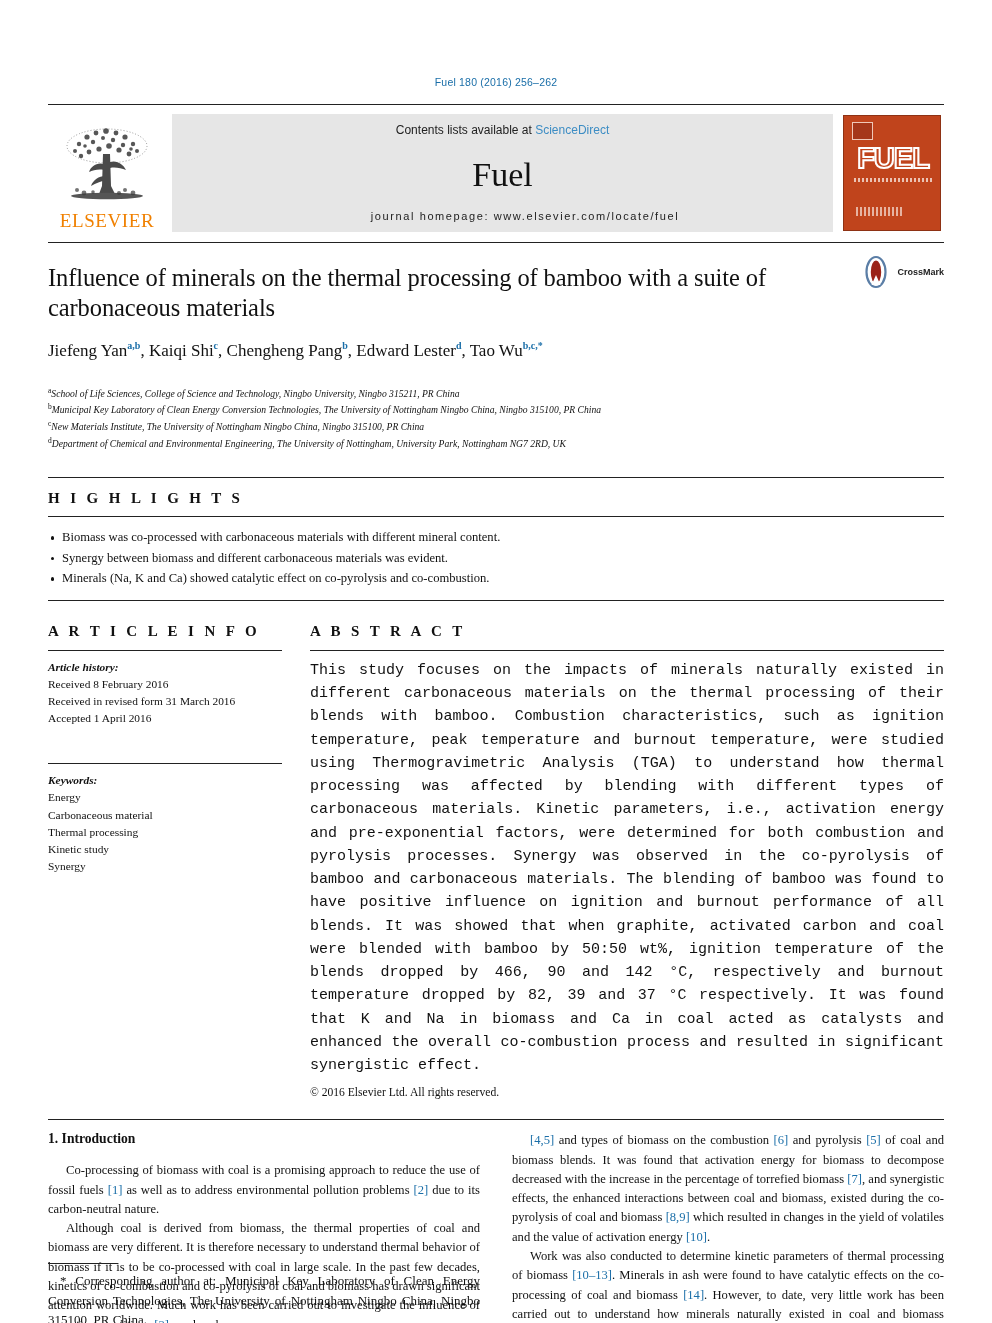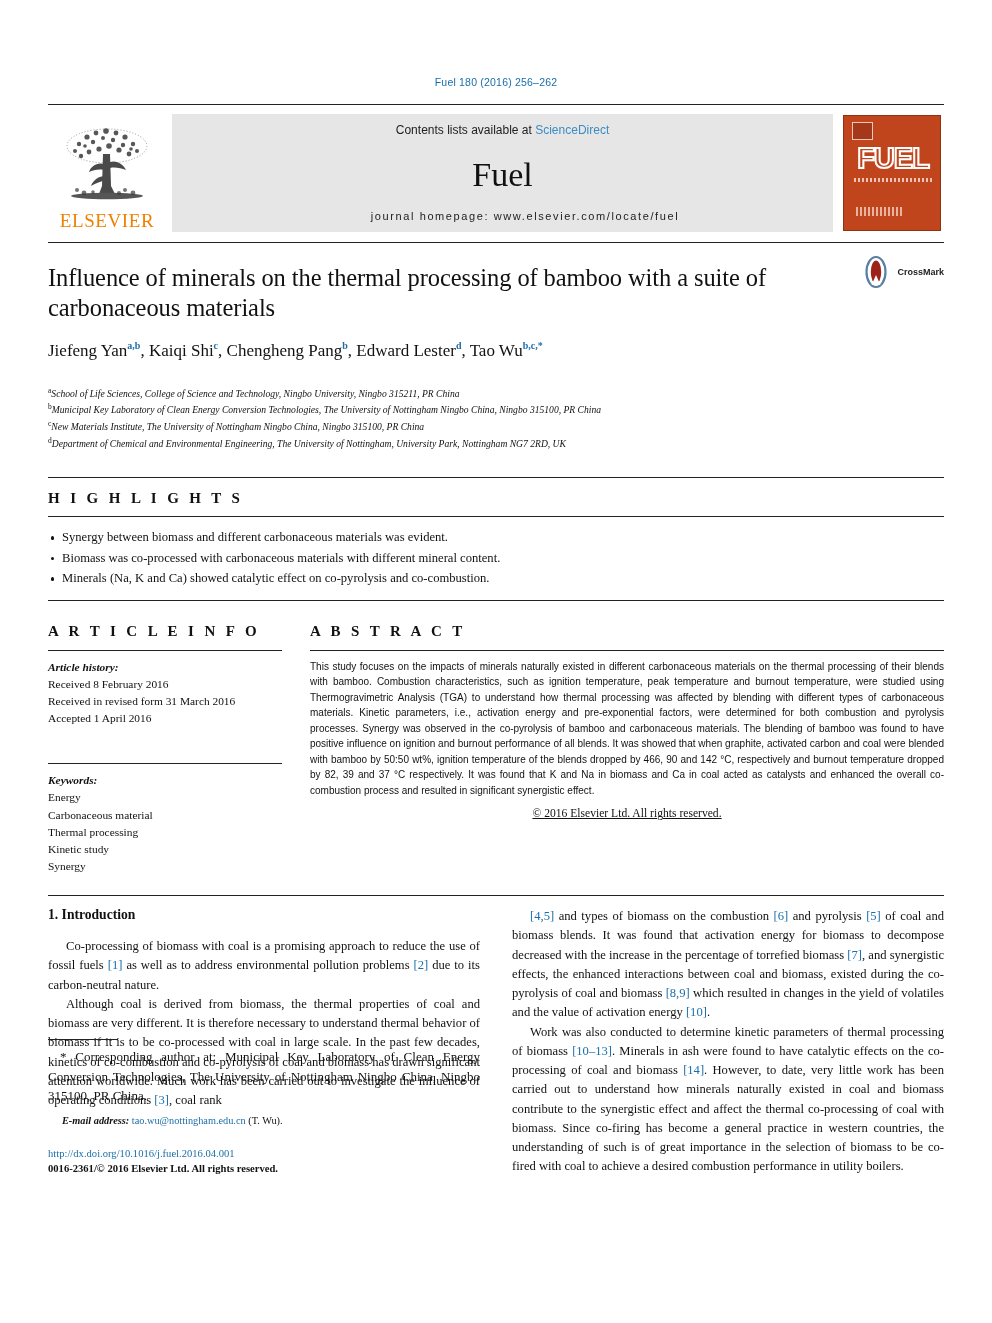--- a/index.html
+++ b/index.html
@@ -281,33 +281,32 @@
     line-height: 1.5;
   }
   .meta-line {
     font-family: "Liberation Serif", serif;
     font-size: 11.4px;
     color: #111;
     line-height: 1.5;
   }
   .kw-gap { height: 26px; }
   .abstract-body {
-    font-family: Liberation Sans, sans-serif;
-    font-size: 10px;
+    font-family: Liberation Mono, monospace;
+    font-size: 15px;
     line-height: 1.55;
     color: #111;
     text-align: justify;
   }
   .copyright {
-    text-align: center;
+    text-align: left;
     font-family: "Liberation Serif", serif;
     font-size: 11.6px;
     color: #111;
     margin-top: 9px;
-    text-decoration: underline;
   }
 
   
   .body-rule {
     border-top: 1.3px solid #222;
     margin-top: 20px;
   }
   .body-cols {
     margin-top: 11px;
     display: flex;
@@ -471,22 +470,22 @@
         <div class="affil"><sup>b</sup>Municipal Key Laboratory of Clean Energy Conversion Technologies, The University of Nottingham Ningbo China, Ningbo 315100, PR China</div>
         <div class="affil"><sup>c</sup>New Materials Institute, The University of Nottingham Ningbo China, Ningbo 315100, PR China</div>
         <div class="affil"><sup>d</sup>Department of Chemical and Environmental Engineering, The University of Nottingham, University Park, Nottingham NG7 2RD, UK</div>
       </div>
   </div>
 
   <div class="highlights-wrap">
     <div class="section-head">H I G H L I G H T S</div>
     <div class="hl-rule"></div>
     <ul class="hl-list">
+        <li>Biomass was co-processed with carbonaceous materials with different mineral content.</li>
         <li>Synergy between biomass and different carbonaceous materials was evident.</li>
-        <li>Biomass was co-processed with carbonaceous materials with different mineral content.</li>
         <li>Minerals (Na, K and Ca) showed catalytic effect on co-pyrolysis and co-combustion.</li>
       </ul>
     <div class="hl-bottom-rule"></div>
   </div>
 
   <div class="info-abstract">
 
     <div class="info-col">
       <div class="section-head">A R T I C L E    I N F O</div>
       <div class="col-rule"></div>

